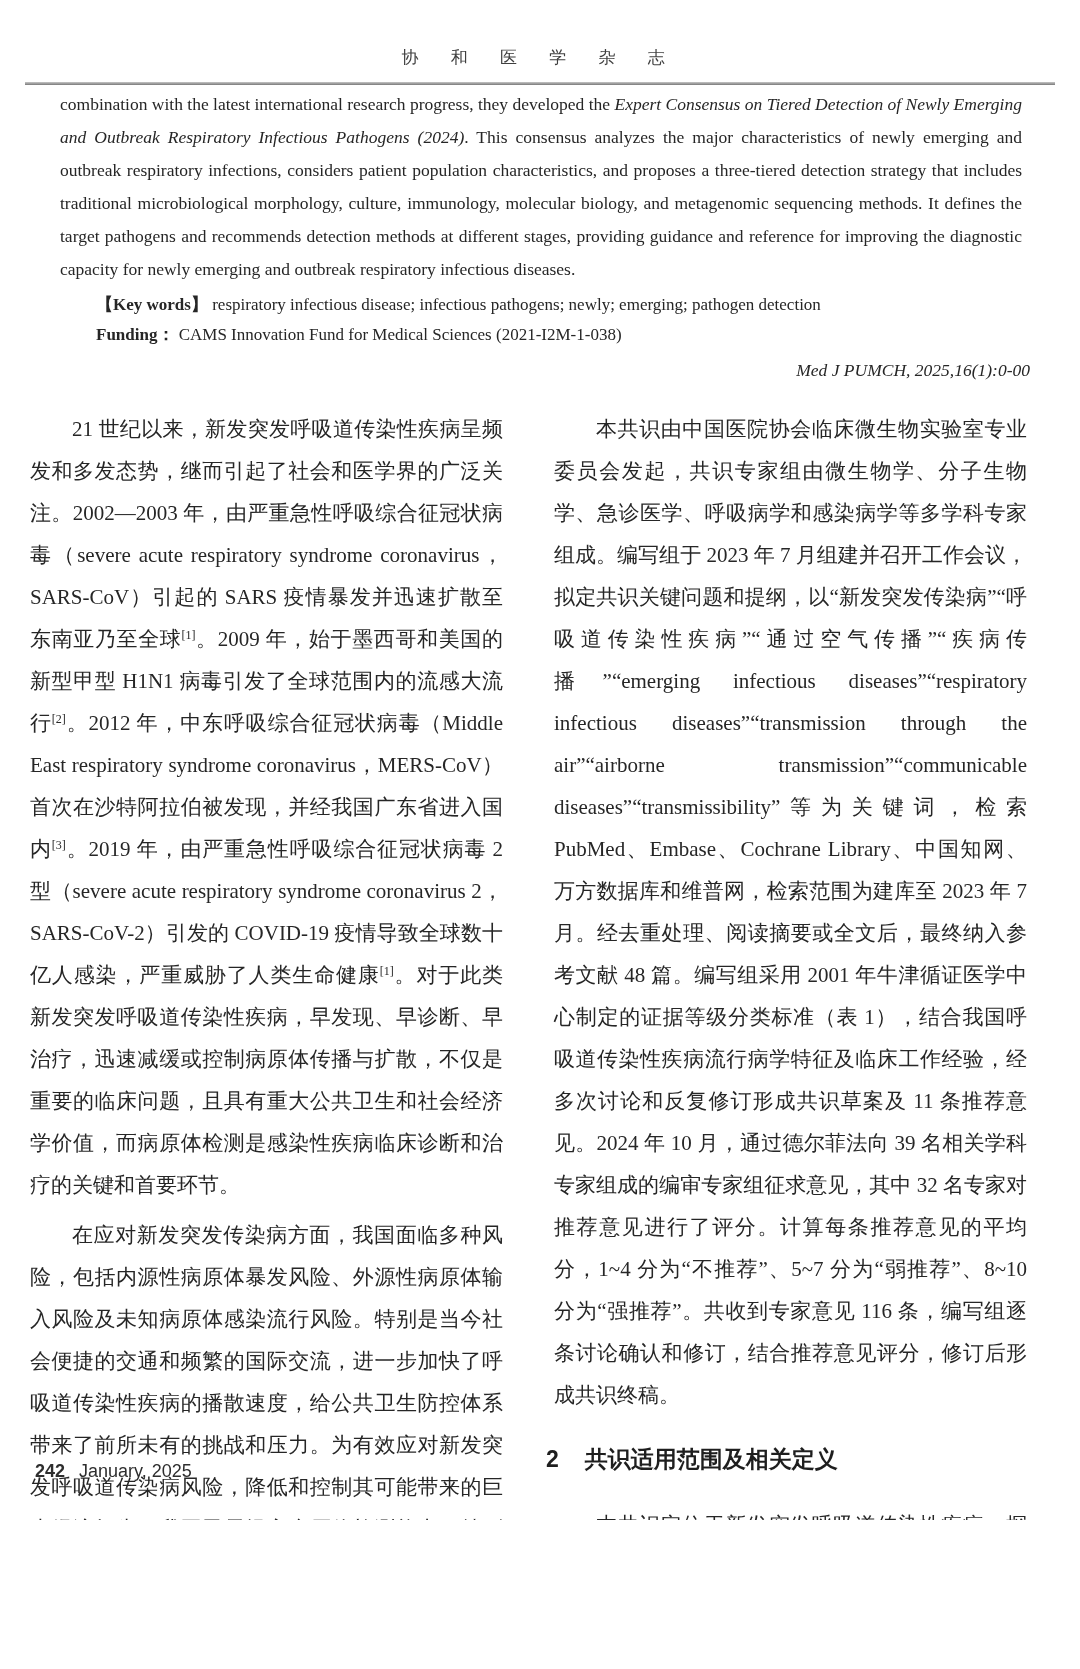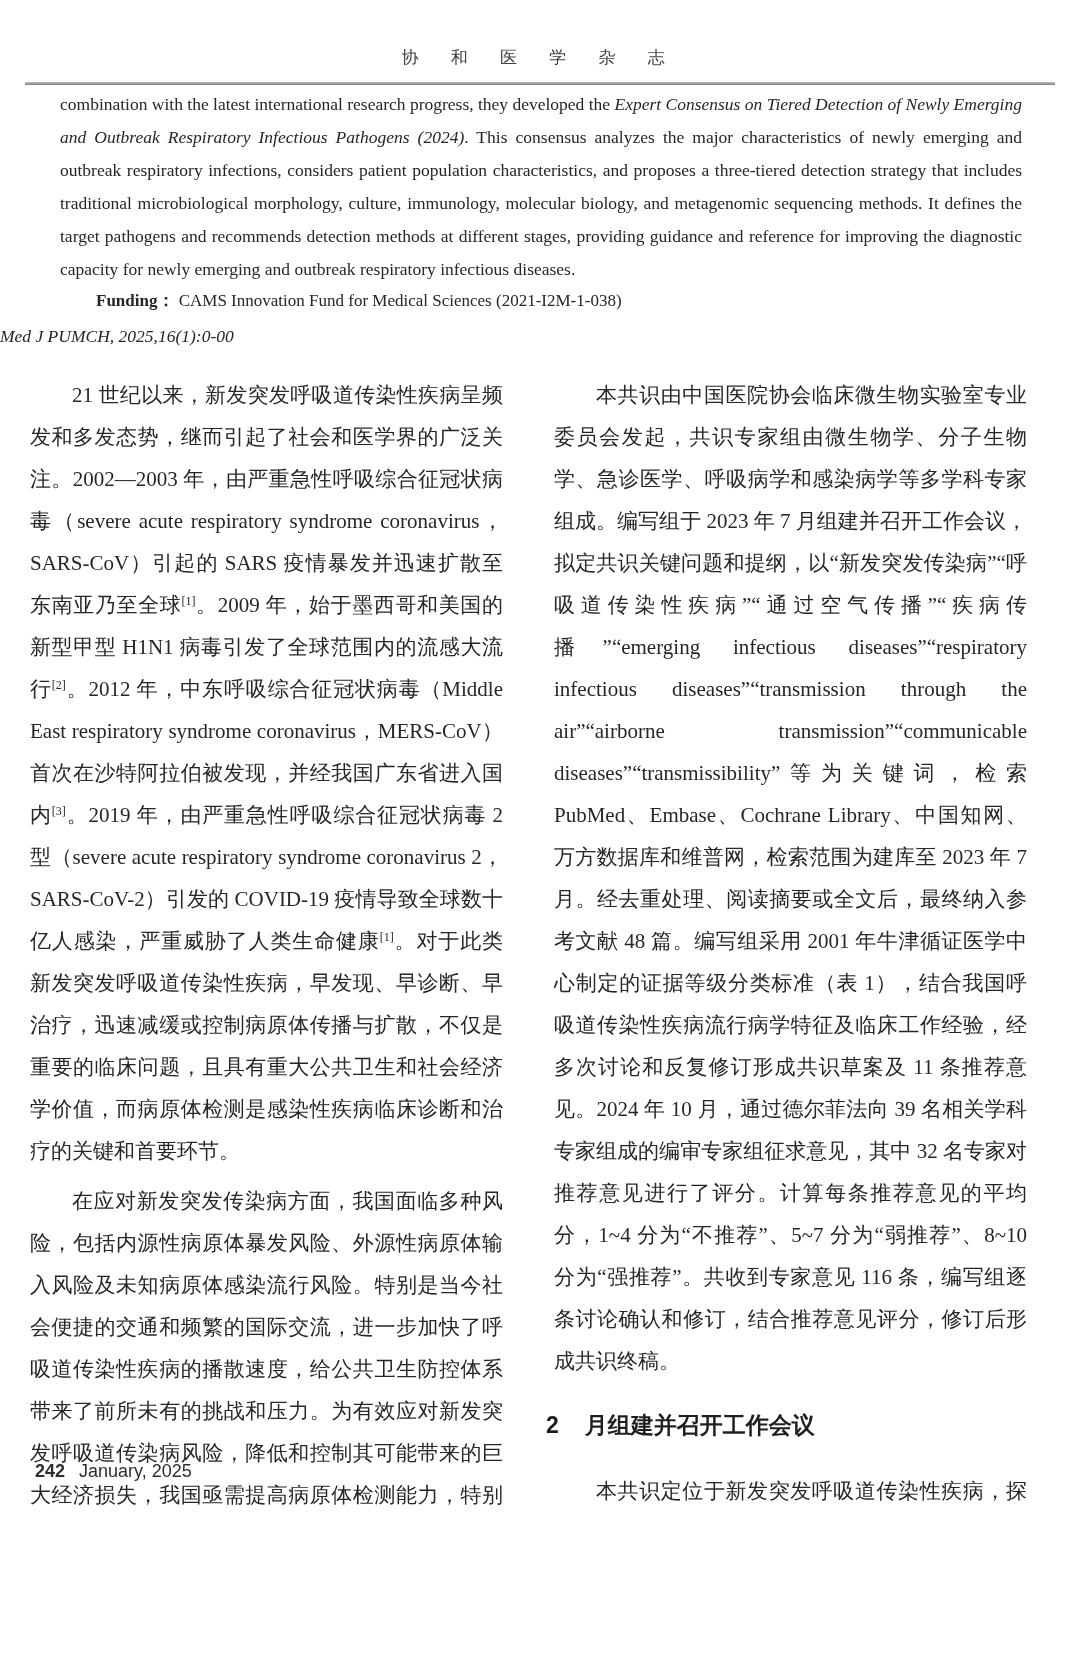--- a/index.html
+++ b/index.html
@@ -32,20 +32,21 @@
   .meta-line{
     margin:0 58px 0 60px;
     padding-left:36px;
     font-size:17px;
     line-height:30px;
   }
   .keywords-line{margin-top:4px;}
   .bold{font-weight:bold;}
   .citation-line{
     margin:6px 50px 0 0;
+    text-align:right;
     font-size:17.5px;
     font-style:italic;
     line-height:28px;
   }
   .columns{
     display:flex;
     gap:35px;
     margin:16px 45px 0 22px;
   }
   .col{flex:1;min-width:0;}
@@ -88,20 +89,24 @@
 
   <div class="page-header">
     <div class="journal-title">协 和 医 学 杂 志</div>
     <div class="header-rule"></div>
   </div>
 
   <div class="abstract">
     <span>combination with the latest international research progress, they developed the </span><i>Expert Consensus on Tiered Detection of Newly Emerging and Outbreak Respiratory Infectious Pathogens (2024)</i><span>. This consensus analyzes the major characteristics of newly emerging and outbreak respiratory infections, considers patient population characteristics, and proposes a three-tiered detection strategy that includes traditional microbiological morphology, culture, immunology, molecular biology, and metagenomic sequencing methods. It defines the target pathogens and recommends detection methods at different stages, providing guidance and reference for improving the diagnostic capacity for newly emerging and outbreak respiratory infectious diseases.</span>
   </div>
 
+  <div class="meta-line keywords-line">
+    <span class="bold">【Key words】</span>
+    <span>respiratory infectious disease; infectious pathogens; newly; emerging; pathogen detection</span>
+  </div>
 
   <div class="meta-line">
     <span class="bold">Funding：</span>
     <span>CAMS Innovation Fund for Medical Sciences (2021-I2M-1-038)</span>
   </div>
 
   <div class="citation-line">
     <span>Med J PUMCH, 2025,16(1):0-00</span>
   </div>
 
@@ -109,21 +114,21 @@
 
     <div class="col">
       <p class="cn"><span>21 世纪以来，新发突发呼吸道传染性疾病呈频发和多发态势，继而引起了社会和医学界的广泛关注。2002—2003 年，由严重急性呼吸综合征冠状病毒（severe acute respiratory syndrome coronavirus，SARS-CoV）引起的 SARS 疫情暴发并迅速扩散至东南亚乃至全球</span><sup>[1]</sup><span>。2009 年，始于墨西哥和美国的新型甲型 H1N1 病毒引发了全球范围内的流感大流行</span><sup>[2]</sup><span>。2012 年，中东呼吸综合征冠状病毒（Middle East respiratory syndrome coronavirus，MERS-CoV）首次在沙特阿拉伯被发现，并经我国广东省进入国内</span><sup>[3]</sup><span>。2019 年，由严重急性呼吸综合征冠状病毒 2 型（severe acute respiratory syndrome coronavirus 2，SARS-CoV-2）引发的 COVID-19 疫情导致全球数十亿人感染，严重威胁了人类生命健康</span><sup>[1]</sup><span>。对于此类新发突发呼吸道传染性疾病，早发现、早诊断、早治疗，迅速减缓或控制病原体传播与扩散，不仅是重要的临床问题，且具有重大公共卫生和社会经济学价值，而病原体检测是感染性疾病临床诊断和治疗的关键和首要环节。</span></p>
       <p class="cn"><span>在应对新发突发传染病方面，我国面临多种风险，包括内源性病原体暴发风险、外源性病原体输入风险及未知病原体感染流行风险。特别是当今社会便捷的交通和频繁的国际交流，进一步加快了呼吸道传染性疾病的播散速度，给公共卫生防控体系带来了前所未有的挑战和压力。为有效应对新发突发呼吸道传染病风险，降低和控制其可能带来的巨大经济损失，我国亟需提高病原体检测能力，特别是传染病暴发后的应急响应能力。2024 年，由中国医院协会临床微生物实验室专业委员会组织多学科专家共同编写了《新发突发呼吸道传染性病原微生物分级检测专家共识（2024）》，旨在建立我国新发突发呼吸道传染性病原微生物分级检测流程，为临床提供科学、有效、精准的呼吸道传染性病原体诊断策略。</span></p>
     </div>
 
     <div class="col">
       <p class="cn"><span>本共识由中国医院协会临床微生物实验室专业委员会发起，共识专家组由微生物学、分子生物学、急诊医学、呼吸病学和感染病学等多学科专家组成。编写组于 2023 年 7 月组建并召开工作会议，拟定共识关键问题和提纲，以“新发突发传染病”“呼吸道传染性疾病”“通过空气传播”“疾病传播”“emerging infectious diseases”“respiratory infectious diseases”“transmission through the air”“airborne transmission”“communicable diseases”“transmissibility”等为关键词，检索 PubMed、Embase、Cochrane Library、中国知网、万方数据库和维普网，检索范围为建库至 2023 年 7 月。经去重处理、阅读摘要或全文后，最终纳入参考文献 48 篇。编写组采用 2001 年牛津循证医学中心制定的证据等级分类标准（表 1），结合我国呼吸道传染性疾病流行病学特征及临床工作经验，经多次讨论和反复修订形成共识草案及 11 条推荐意见。2024 年 10 月，通过德尔菲法向 39 名相关学科专家组成的编审专家组征求意见，其中 32 名专家对推荐意见进行了评分。计算每条推荐意见的平均分，1~4 分为“不推荐”、5~7 分为“弱推荐”、8~10 分为“强推荐”。共收到专家意见 116 条，编写组逐条讨论确认和修订，结合推荐意见评分，修订后形成共识终稿。</span></p>
 
       <div class="sec-heading second">
-        <span class="sec-num">2</span><span>月组建并召开工作会议</span>
+        <span class="sec-num">2</span><span>共识适用范围及相关定义</span>
       </div>
       <p class="cn"><span>本共识定位于新发突发呼吸道传染性疾病，探究如何以目前临床可及的病原学检测技术为基础，运用分级检测策略，对可疑呼吸道传染性疾病开展病原学诊断。本共识不涉及对新发突发病原体的基础研究及</span></p>
     </div>
 
   </div>
 
   <div class="page-footer">
     <span class="page-num">242</span><span>January, 2025</span>
   </div>
 

